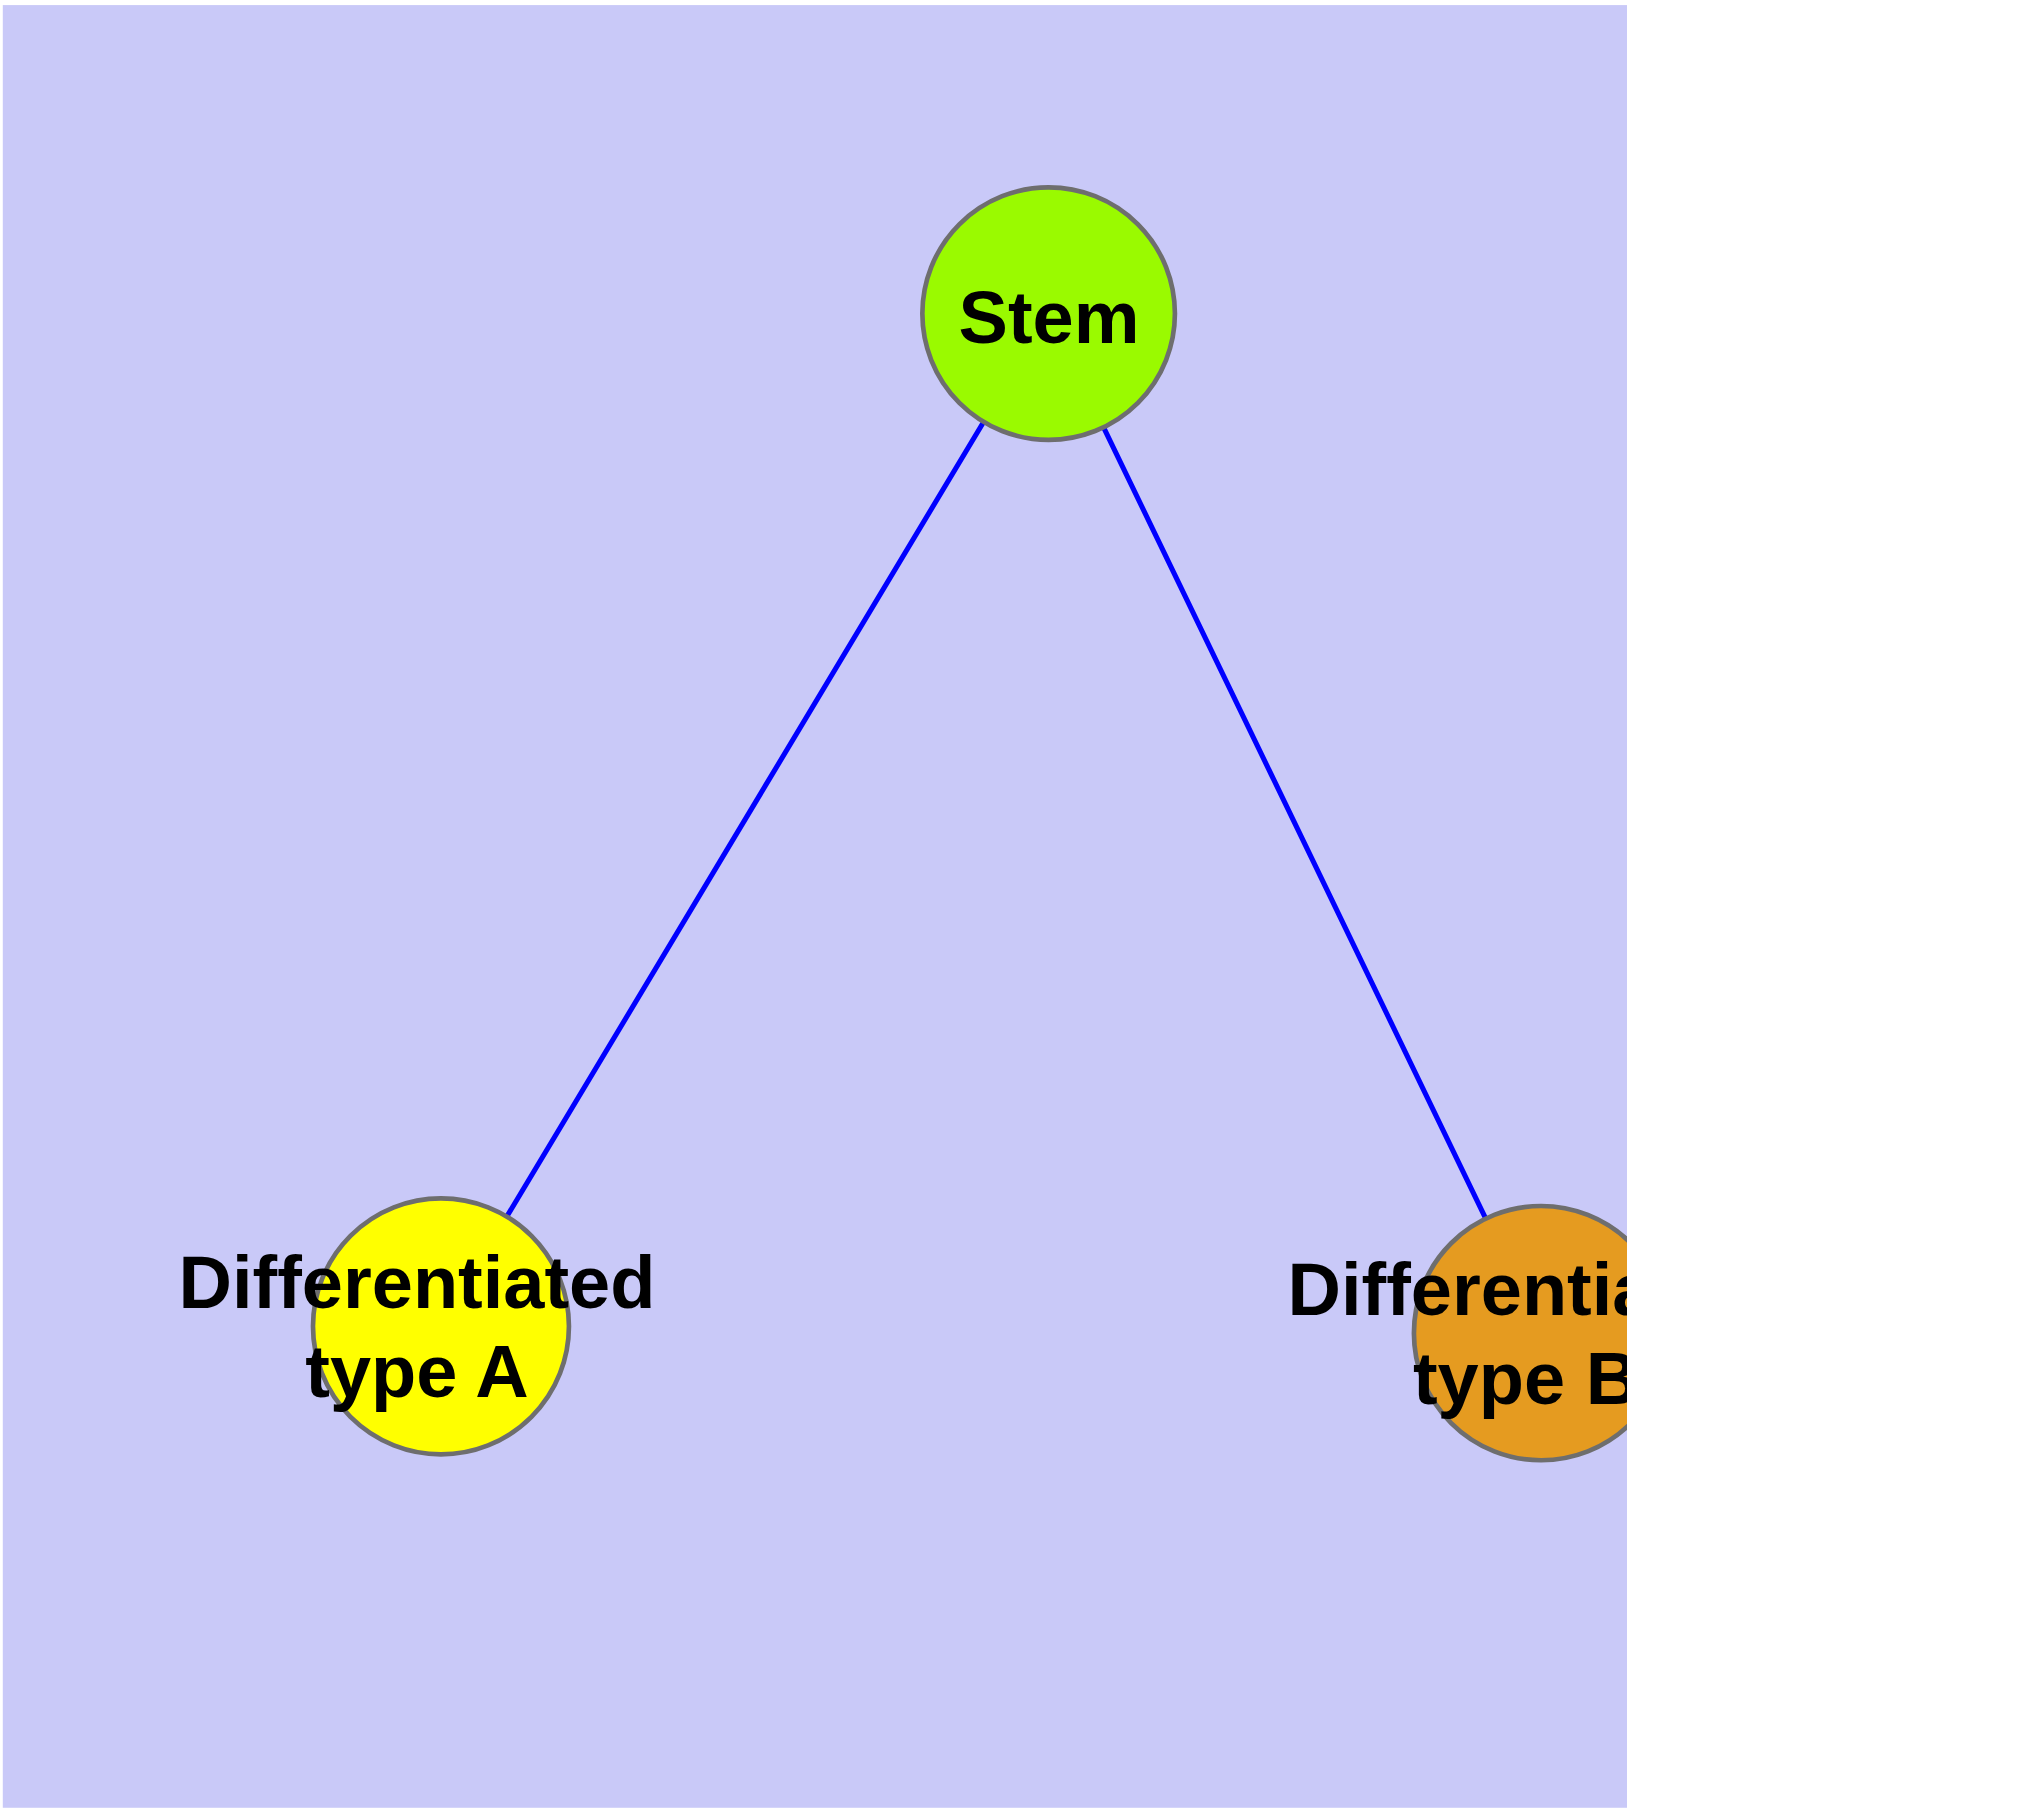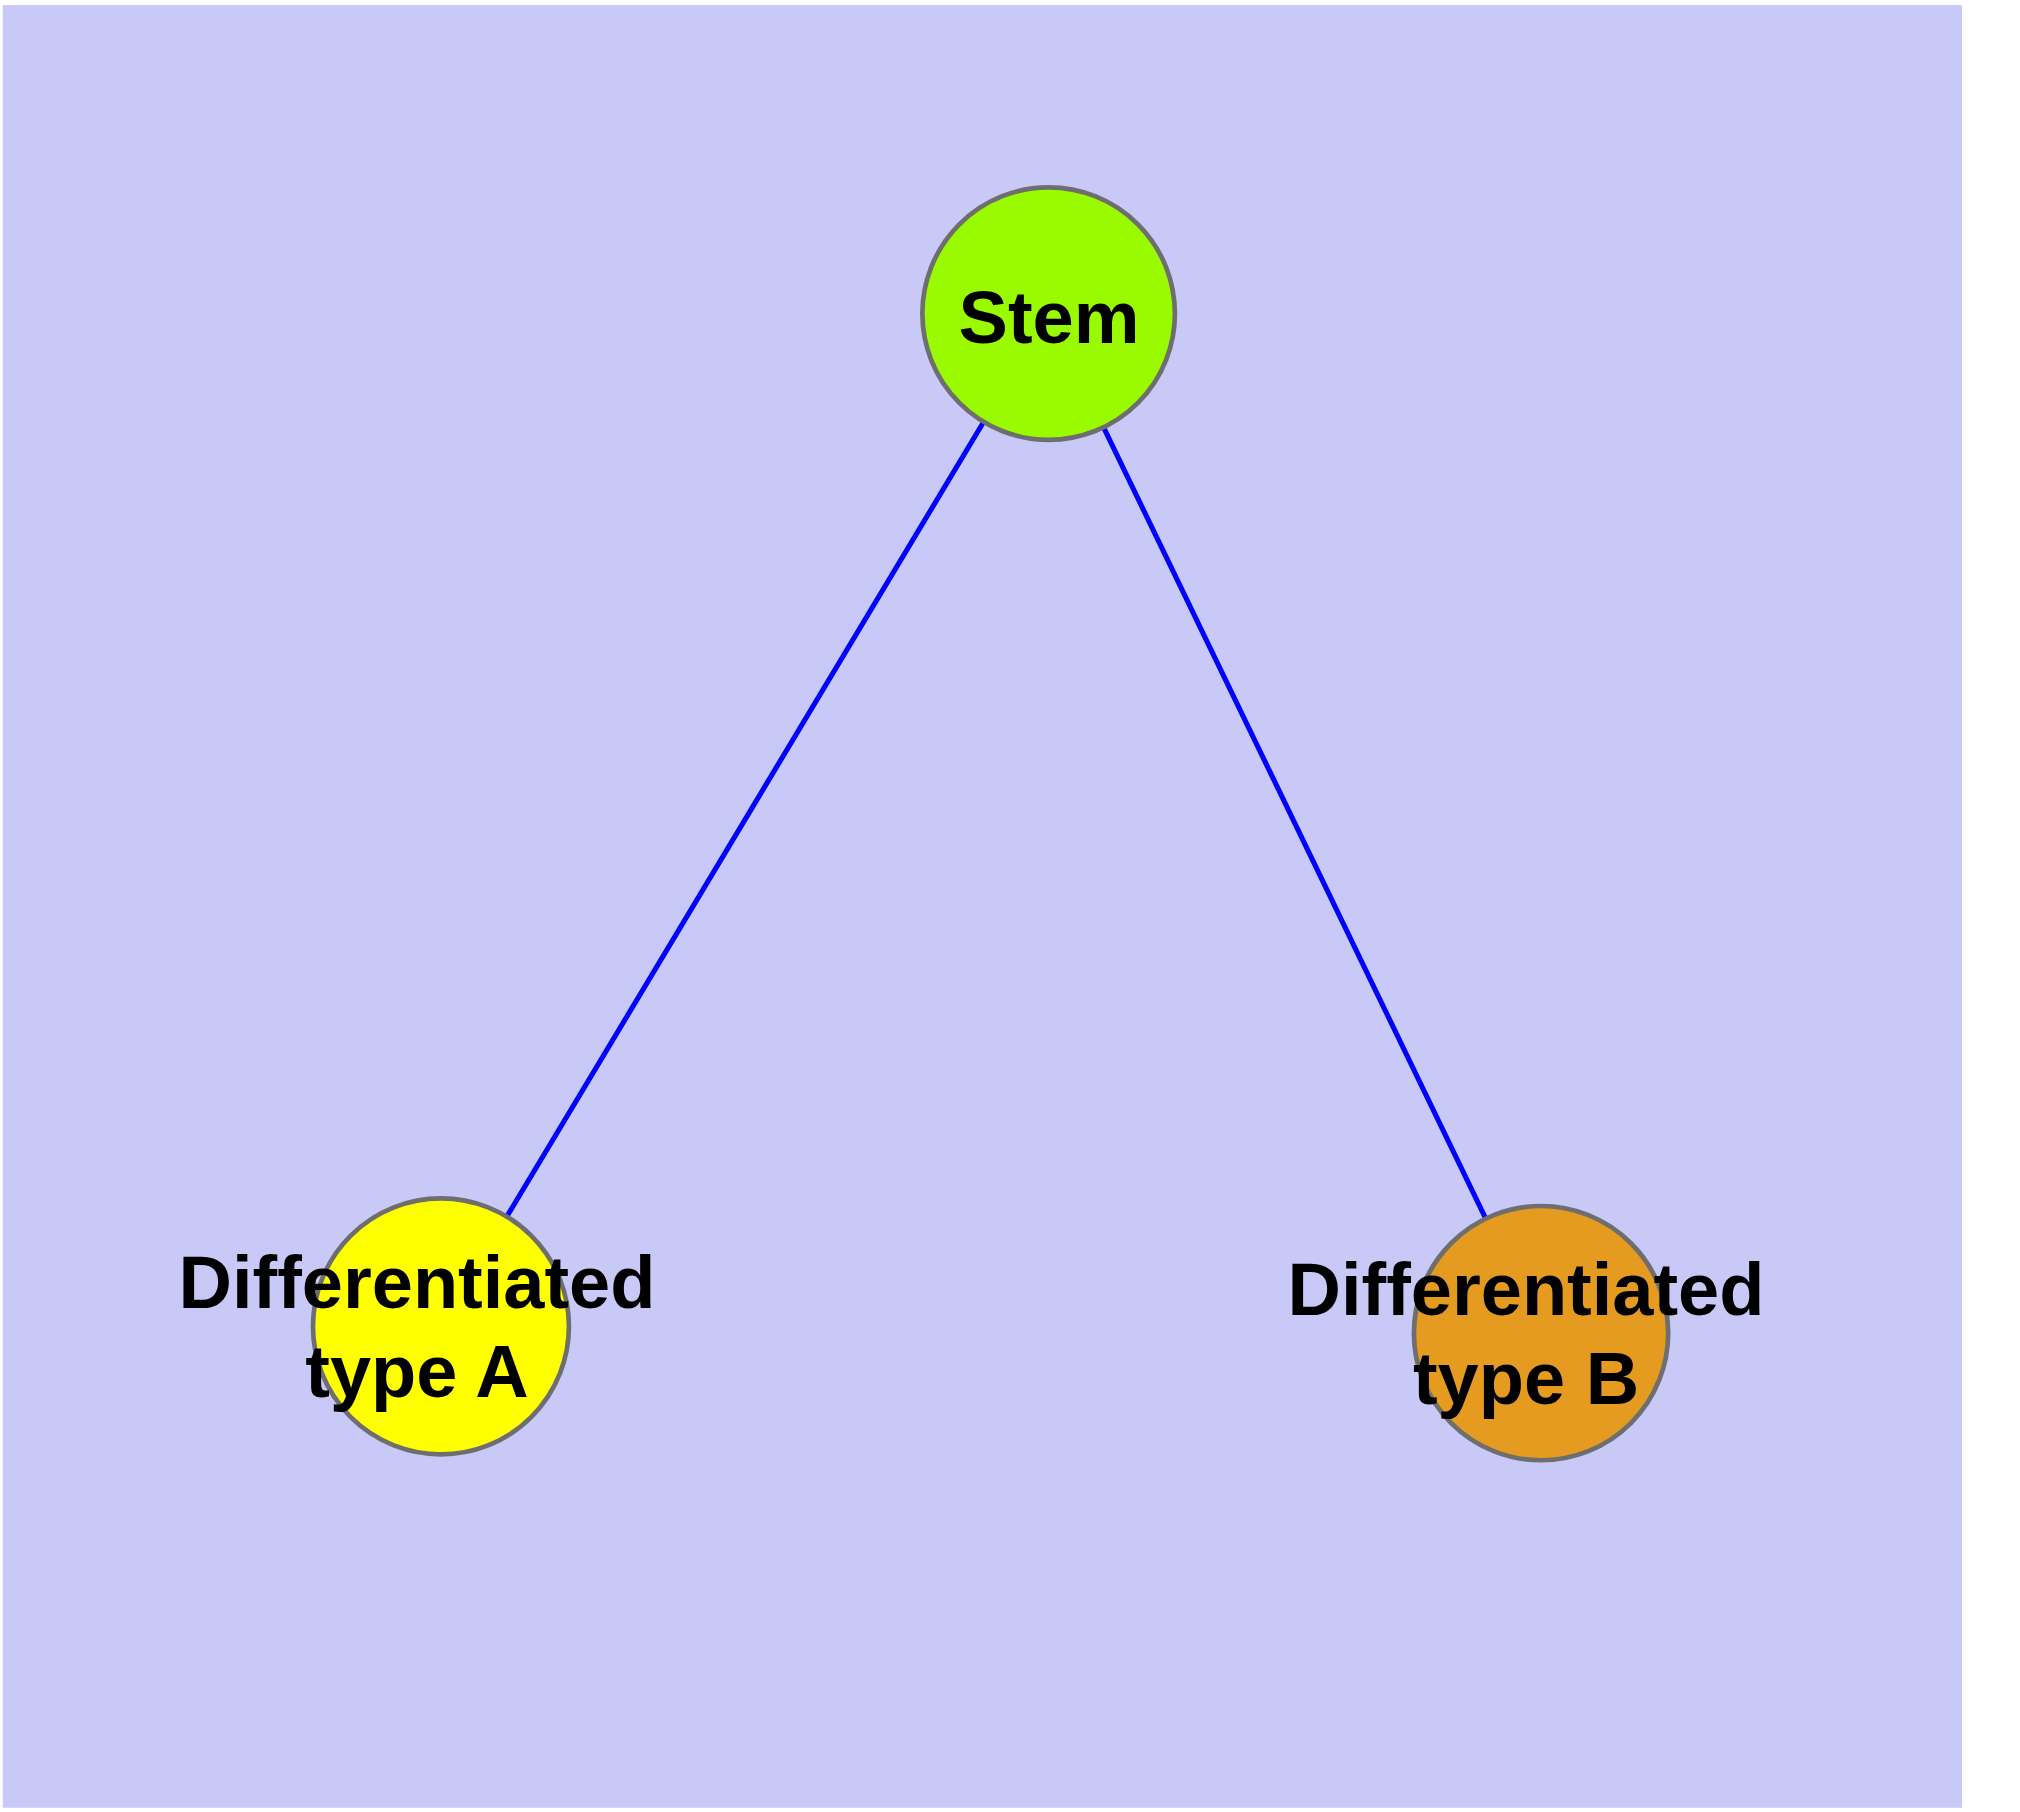--- a/index.html
+++ b/index.html
@@ -2,21 +2,21 @@
 <html style="font-size:13.6px"><head>
 <meta charset="utf-8">
 <style>
   html, body {
     margin: 0;
     padding: 0;
     background: #ffffff;
   }
   .canvas {
     position: relative;
-    width: 1962px;
+    width: 1627px;
     height: 1812px;
     background: #ffffff;
     overflow: hidden;
   }
   .canvas > svg {
     position: absolute;
     left: 0;
     top: 0;
     width: 2021px;
     height: 1812px;

